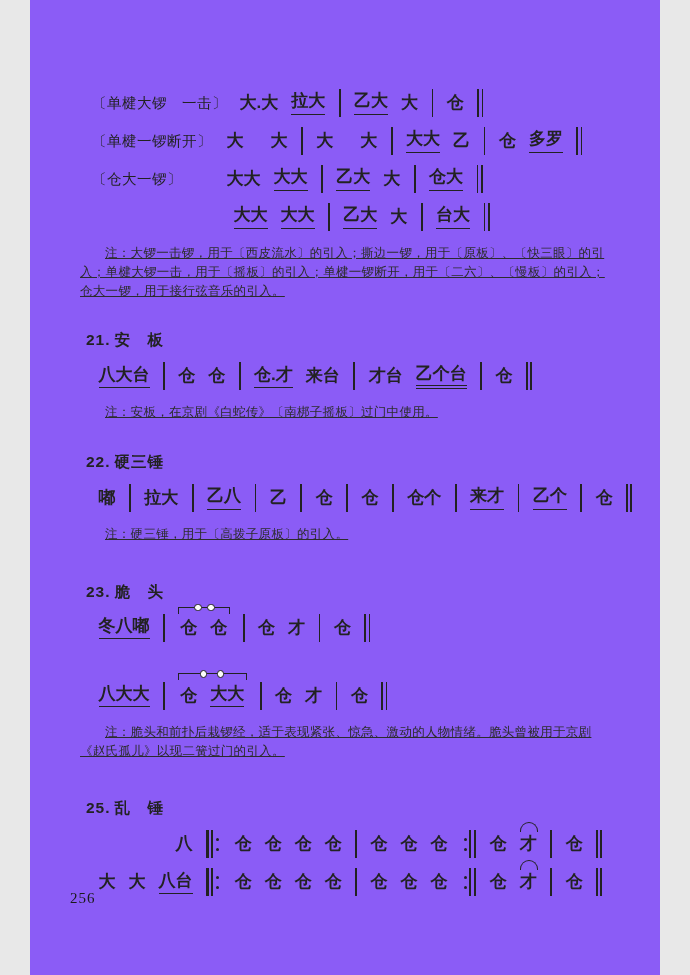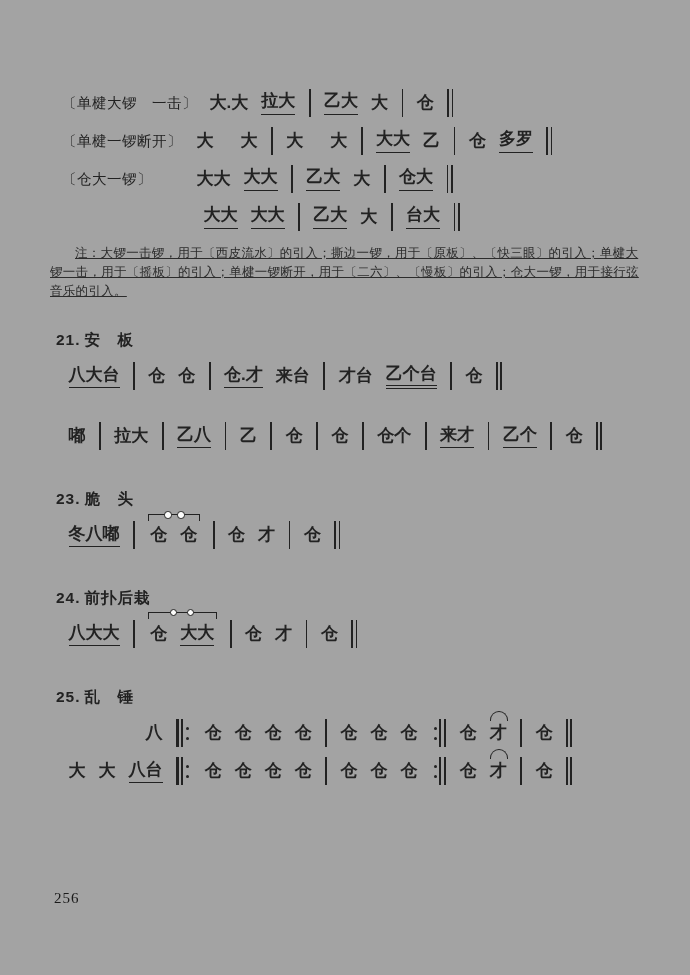--- a/index.html
+++ b/index.html
@@ -1,20 +1,20 @@
 <!DOCTYPE html>
 <html><head>
 <meta charset="utf-8">
 <style>
   html,body{margin:0;padding:0;background:#e8e8e8;}
   .page{
     position:relative;
-    width:690px;height:975px;
+    width:630px;height:975px;
     margin:0 auto;
-    background:#a3a3a3;
+    background:#8b5cf6;
     color:#222;
     font-family:"Liberation Sans","DejaVu Sans",sans-serif;
     overflow:hidden;
     box-sizing:border-box;
     padding:88px 45px 0 50px;
   }
   
   .nrow{
     display:flex;align-items:center;
     height:30px;margin:0 0 8px 12px;
@@ -61,21 +61,21 @@
     font-size:12.5px;line-height:1.5;color:#2c2c2c;
     text-indent:2em;letter-spacing:.3px;
     max-width:592px;
     text-decoration:underline;
   }
   .sec{margin-top:30px;}
   .sec.mt40{margin-top:38px;}
   .sec-h{margin:0 0 10px 6px;font-size:15.5px;font-weight:700;letter-spacing:1px;}
   .sec-h .num{margin-right:4px;}
   .pagenum{
-    position:absolute;left:54px;top:890px;
+    position:absolute;left:40px;top:890px;
     font-size:15px;font-family:"Liberation Serif","DejaVu Serif",serif;
     letter-spacing:1px;color:#1a1a1a;
   }
 </style>
 </head>
 <body>
 
 <div class="page">
 
   <div class="block">
@@ -187,23 +187,25 @@
         <span class="bl">
           <i class="v1"></i>
         </span>
         <span class="ntok">仓</span>
         <span class="bl">
           <i class="v1"></i>
           <i class="sp2"></i>
           <i class="v1"></i>
         </span>
       </div>
+    <p class="note">注：安板，在京剧《白蛇传》〔南梆子摇板〕过门中使用。</p>
   </div>
 
   <div class="sec">
+    <h3 class="sec-h"><span class="num">22.</span><span>硬三锤</span></h3>
     <div class="nrow">
         <span class="ntok">嘟</span>
         <span class="bl">
           <i class="v1"></i>
         </span>
         <span class="ntok">拉大</span>
         <span class="bl">
           <i class="v1"></i>
         </span>
         <span class="ntok u">乙八</span>
@@ -234,20 +236,21 @@
         <span class="bl">
           <i class="v1"></i>
         </span>
         <span class="ntok">仓</span>
         <span class="bl">
           <i class="v1"></i>
           <i class="sp2"></i>
           <i class="v1"></i>
         </span>
       </div>
+    <p class="note">注：硬三锤，用于〔高拨子原板〕的引入。</p>
   </div>
 
   <div class="sec mt40">
     <h3 class="sec-h"><span class="num">23.</span><span>脆　头</span></h3>
     <div class="nrow">
         <span class="ntok u">冬八嘟</span>
         <span class="bl">
           <i class="v1"></i>
         </span>
         <span class="grp">
@@ -269,21 +272,20 @@
         <span class="ntok">仓</span>
         <span class="bl">
           <i class="v1"></i>
           <i class="sp2"></i>
           <i class="v1"></i>
         </span>
       </div>
   </div>
 
   <div class="sec mt40">
-    <h3 class="sec-h"><span class="num">24.</span><span>前扑后栽</span></h3>
     <div class="nrow">
         <span class="ntok u">八大大</span>
         <span class="bl">
           <i class="v1"></i>
         </span>
         <span class="grp">
           <span class="tie">
             <b class="c1"></b>
             <b class="c2"></b>
           </span>
@@ -298,20 +300,21 @@
         <span class="bl">
           <i class="v1"></i>
         </span>
         <span class="ntok">仓</span>
         <span class="bl">
           <i class="v1"></i>
           <i class="sp2"></i>
           <i class="v1"></i>
         </span>
       </div>
+    <p class="note">注：脆头和前扑后栽锣经，适于表现紧张、惊急、激动的人物情绪。脆头曾被用于京剧《赵氏孤儿》以现二簧过门的引入。</p>
   </div>
 
   <div class="sec mt40">
     <h3 class="sec-h"><span class="num">25.</span><span>乱　锤</span></h3>
     <div class="nrow" style="padding-left: 77px;">
         <span class="ntok">八</span>
         <span class="bl">
           <i class="v2"></i>
           <i class="sp2"></i>
           <i class="v1"></i>

